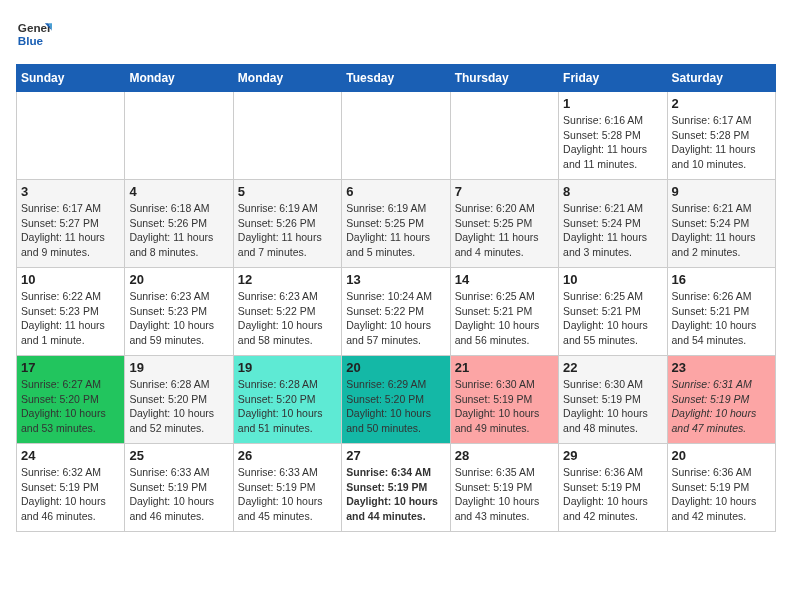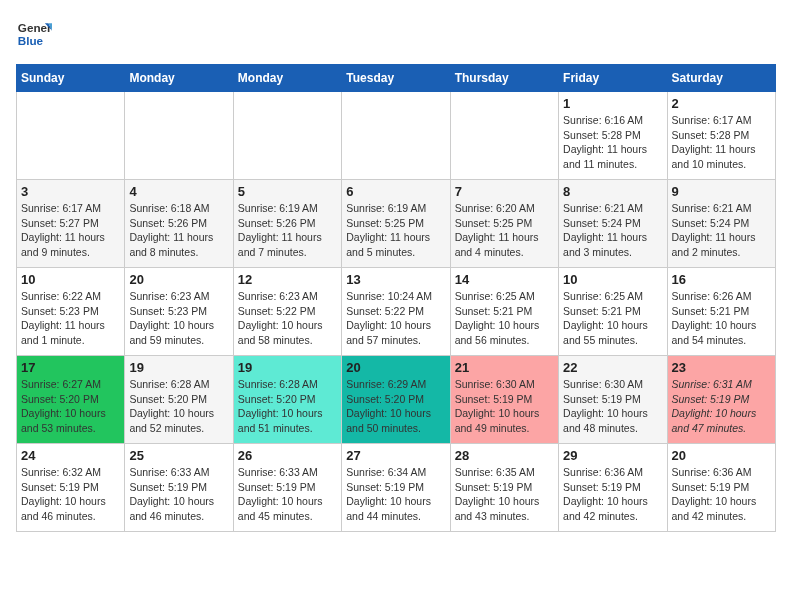--- a/index.html
+++ b/index.html
@@ -274,21 +274,21 @@
 Daylight: 10 hours and 46 minutes.</div>
         </td>
         <td>
           <div class="day-num">26</div>
           <div class="day-info" style="white-space: pre-line;">Sunrise: 6:33 AM
 Sunset: 5:19 PM
 Daylight: 10 hours and 45 minutes.</div>
         </td>
         <td>
           <div class="day-num">27</div>
-          <div class="day-info" style="white-space: pre-line;">Sunrise: 6:34 AM
+          <div class="day-info" style="white-space: pre-line; font-weight: bold;">Sunrise: 6:34 AM
 Sunset: 5:19 PM
 Daylight: 10 hours and 44 minutes.</div>
         </td>
         <td>
           <div class="day-num">28</div>
           <div class="day-info" style="white-space: pre-line;">Sunrise: 6:35 AM
 Sunset: 5:19 PM
 Daylight: 10 hours and 43 minutes.</div>
         </td>
         <td>

